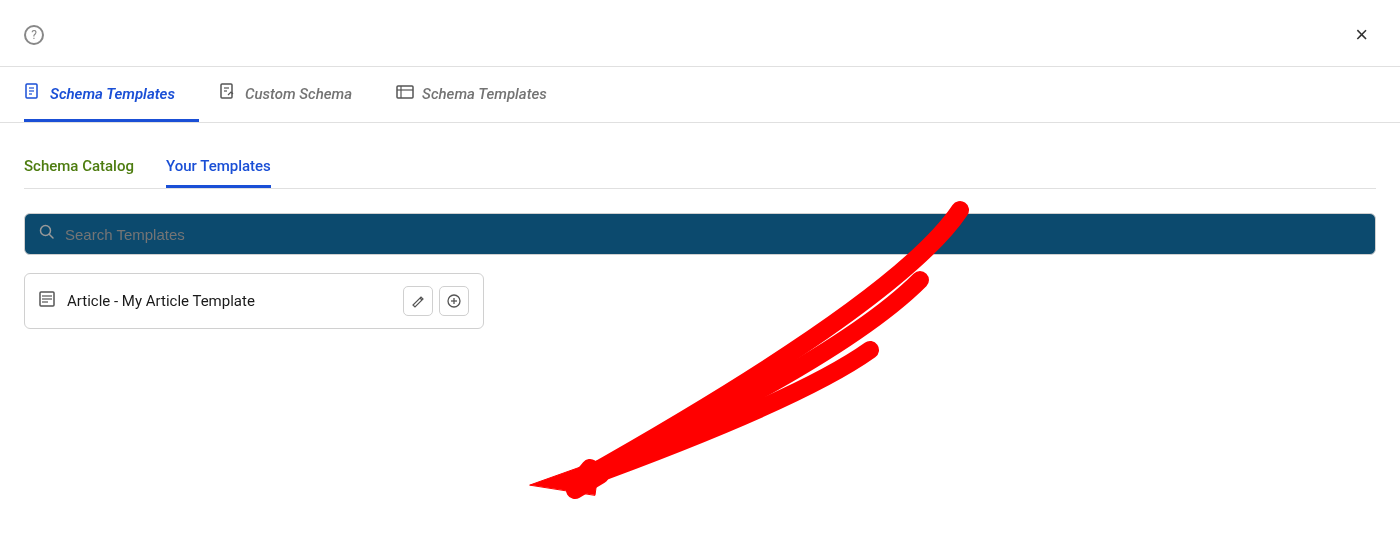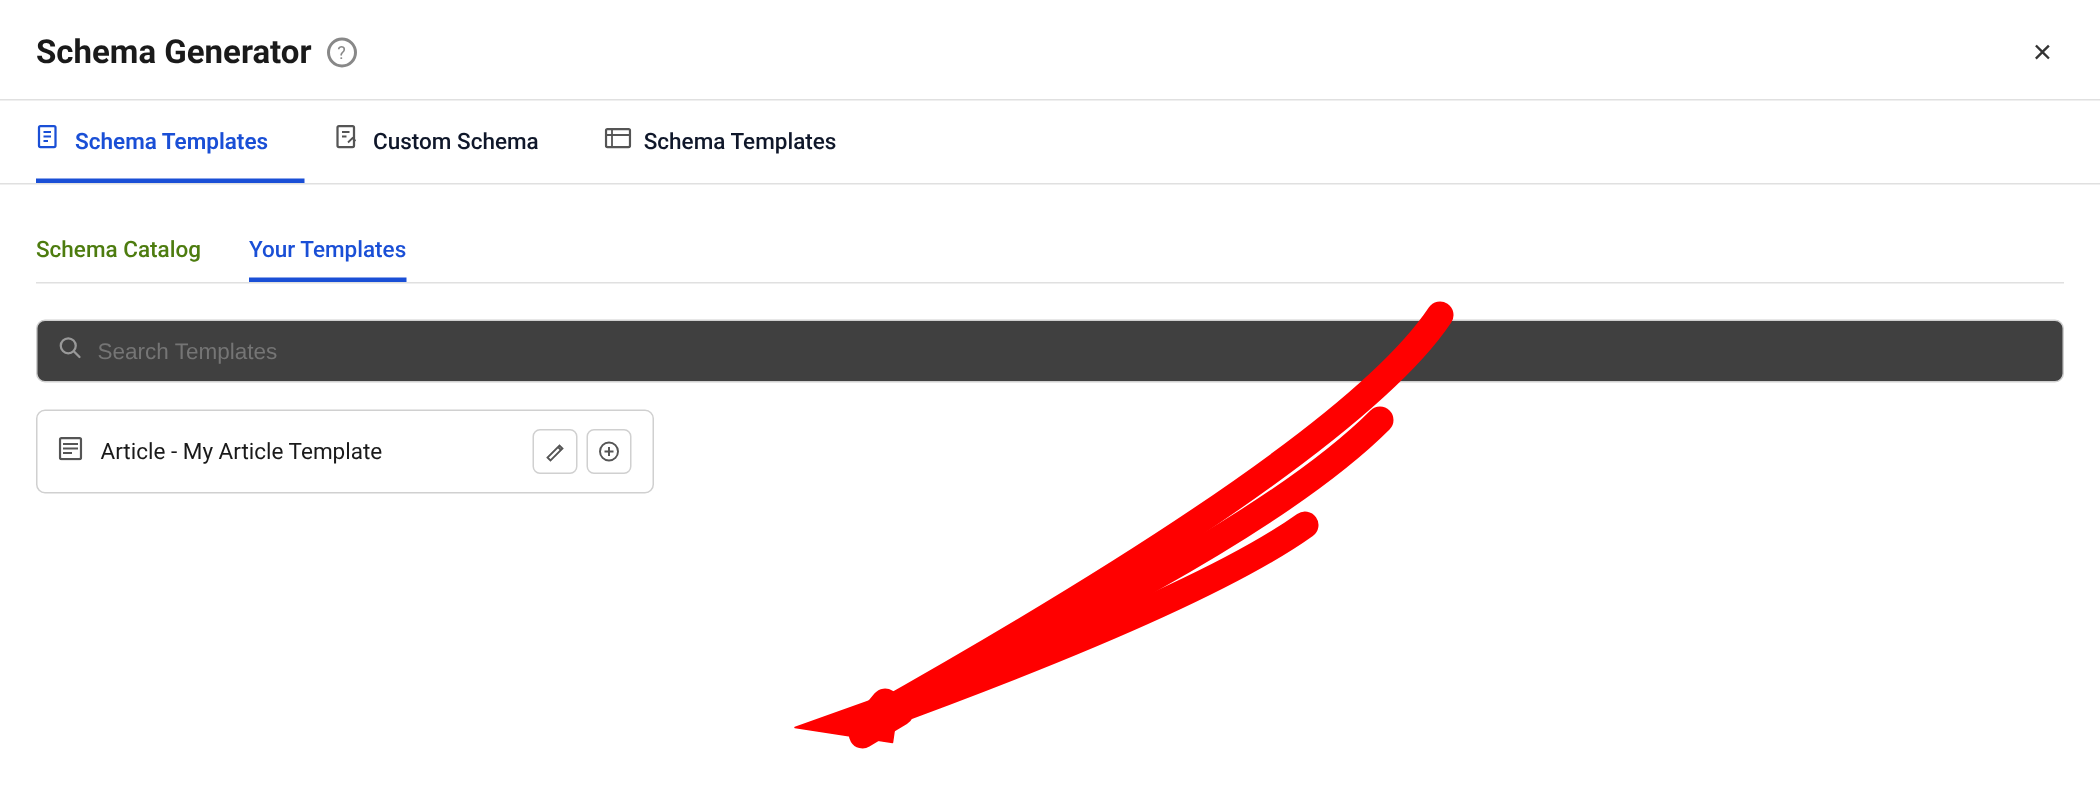--- a/index.html
+++ b/index.html
@@ -66,31 +66,32 @@
       padding: 4px 8px;
       line-height: 1;
     }
 
     .tab-bar-top {
       display: flex;
       align-items: center;
       padding: 0 24px;
       border-bottom: 1px solid #e0e0e0;
       gap: 0;
+      font-style: italic;
     }
 
     .tab-top {
       display: flex;
       align-items: center;
       gap: 8px;
       padding: 16px 24px 14px 0;
       margin-right: 20px;
       font-size: 15px;
       font-weight: 500;
-      color: #0f172a;
+      color: #737373;
       cursor: pointer;
       border-bottom: 3px solid transparent;
       text-decoration: none;
     }
 
     .tab-top.active {
       color: #1a4fd6;
       border-bottom: 3px solid #1a4fd6;
     }
 
@@ -126,21 +127,21 @@
     }
 
     .search-bar {
       display: flex;
       align-items: center;
       border: 1px solid #d0d0d0;
       border-radius: 6px;
       padding: 10px 14px;
       gap: 10px;
       margin-bottom: 18px;
-      background: #404040;
+      background: #0c4a6e;
     }
 
     .search-icon {
       color: #999;
       font-size: 16px;
     }
 
     .search-input {
       border: none;
       outline: none;
@@ -150,21 +151,21 @@
       background: transparent;
     }
 
     .template-item {
       display: flex;
       align-items: center;
       border: 1px solid #d0d0d0;
       border-radius: 6px;
       padding: 12px 14px;
       gap: 12px;
-      width: 412px;
+      width: 460px;
       background: #fff;
     }
 
     .template-icon {
       color: #555;
       font-size: 16px;
     }
 
     .template-name {
       flex: 1;
@@ -202,21 +203,20 @@
       pointer-events: none;
     }
   </style>
 </head>
 <body>
 
 <div class="modal">
 
   <div class="modal-header">
     <div class="modal-title-area">
-      <span class="modal-title">Schema Generator</span>
       <div class="help-icon">?</div>
     </div>
     <button class="close-btn">×</button>
   </div>
 
   <div class="tab-bar-top">
     <div class="tab-top active">
       <span class="tab-top-icon">
         <svg width="18" height="18" viewBox="0 0 18 18" fill="none" xmlns="http://www.w3.org/2000/svg">
           <rect x="2" y="1" width="11" height="14" rx="1" stroke="#1a4fd6" stroke-width="1.5" fill="none"></rect>

